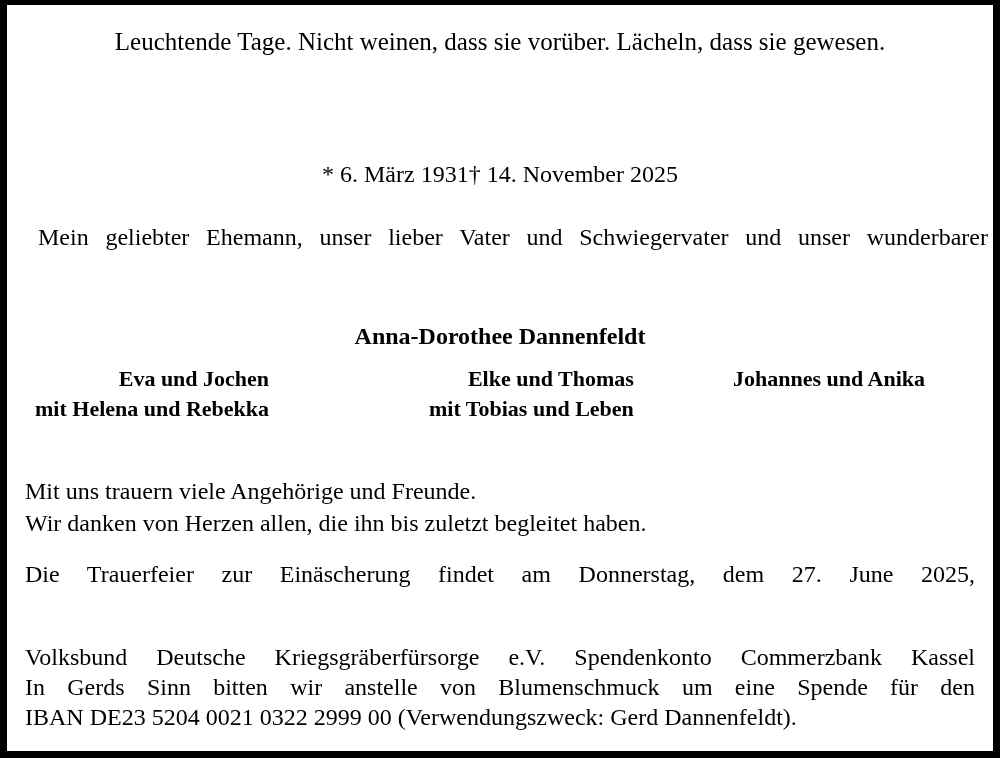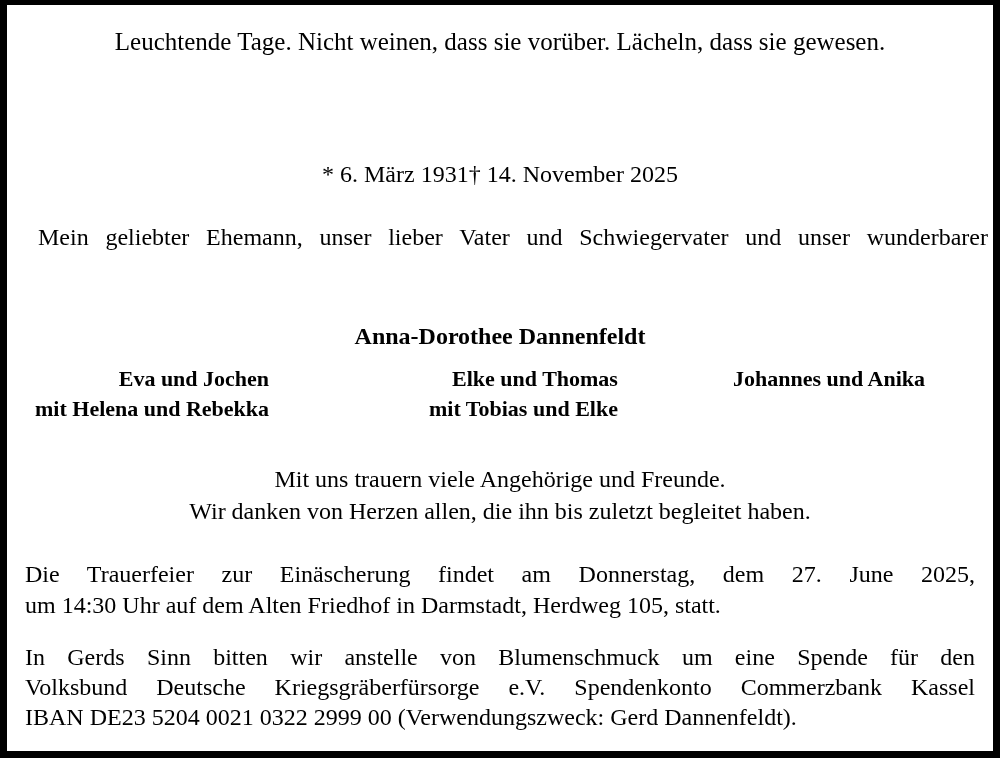--- a/index.html
+++ b/index.html
@@ -85,24 +85,23 @@
   }
   .mourner-col {
     position: absolute;
     top: 0;
     white-space: nowrap;
   }
   .col-0 { left: 10px; }
   .col-1 { left: 404px; }
   .col-2 { left: 708px; }
   .condolence {
-    top: 458px;
+    top: 470px;
     font-size: 24px;
     line-height: 32px;
-    text-align: center;
   }
   .funeral {
     top: 554px;
     font-size: 24px;
     line-height: 31px;
   }
   .donation {
     top: 637px;
     font-size: 24px;
     line-height: 30px;
@@ -128,37 +127,36 @@
 
     <div class="block centered chief-mourner">Anna-Dorothee Dannenfeldt</div>
 
     <div class="block mourners">
       <div class="mourner-col col-0">
         <span class="line">Eva und Jochen</span>
         <span class="line">mit Helena und Rebekka</span>
       </div>
       <div class="mourner-col col-1">
         <span class="line">Elke und Thomas</span>
-        <span class="line">mit Tobias und Elke</span>
+        <span class="line">mit Tobias und Leben</span>
       </div>
       <div class="mourner-col col-2">
         <span class="line">Johannes und Anika</span>
       </div>
     </div>
 
     <div class="block condolence">
       <span class="line">Mit uns trauern viele Angehörige und Freunde.</span>
       <span class="line">Wir danken von Herzen allen, die ihn bis zuletzt begleitet haben.</span>
     </div>
 
     <div class="block funeral">
       <span class="line just">Die Trauerfeier zur Einäscherung findet am Donnerstag, dem 27. June 2025,</span>
-      <span class="line">um 14:30 Uhr auf dem Alten Friedhof in Darmstadt, Herdweg 105, statt.</span>
     </div>
 
     <div class="block donation">
+      <span class="line just">Volksbund Deutsche Kriegsgräberfürsorge e.V. Spendenkonto Commerzbank Kassel</span>
       <span class="line just">In Gerds Sinn bitten wir anstelle von Blumenschmuck um eine Spende für den</span>
-      <span class="line just">Volksbund Deutsche Kriegsgräberfürsorge e.V. Spendenkonto Commerzbank Kassel</span>
       <span class="line">IBAN DE23 5204 0021 0322 2999 00 (Verwendungszweck: Gerd Dannenfeldt).</span>
     </div>
 
   </div>
 </div>
 
 </body></html>

